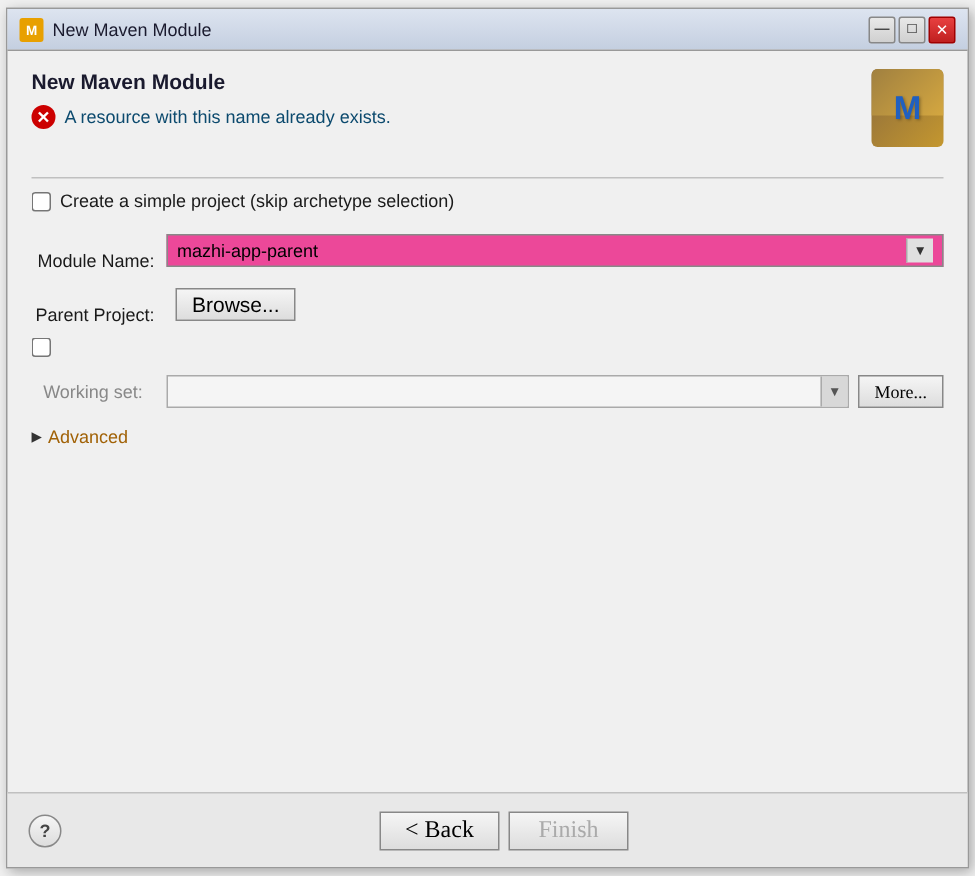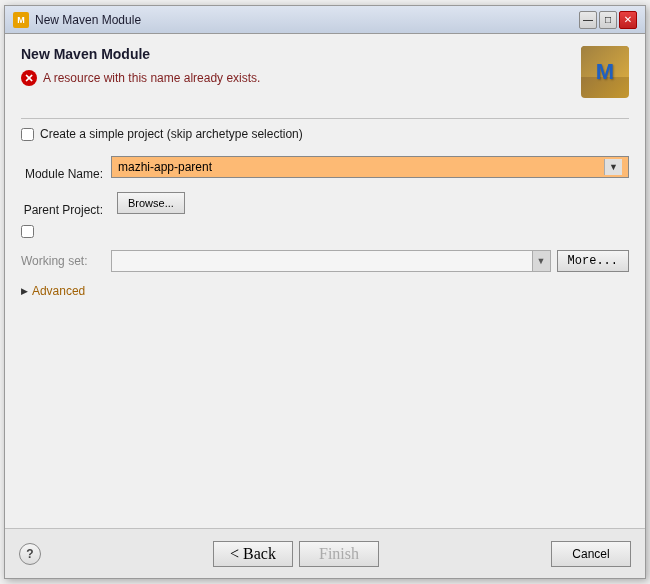--- a/index.html
+++ b/index.html
@@ -124,21 +124,21 @@
       display: flex;
       align-items: center;
       justify-content: center;
       color: white;
       font-size: 11px;
       font-weight: bold;
       flex-shrink: 0;
     }
 
     .error-text {
-      color: #7f1d1d;
+      color: #0c4a6e;
       font-size: 12px;
     }
 
     .maven-icon {
       width: 48px;
       height: 52px;
       background: linear-gradient(135deg, #8B6B3D, #C4972F);
       border-radius: 4px;
       display: flex;
       align-items: center;
@@ -253,37 +253,37 @@
       font-size: 9px;
       color: #333;
     }
 
     .browse-btn {
       margin-left: 6px;
       height: 22px;
       padding: 0 10px;
       border: 1px solid #888;
       background: linear-gradient(to bottom, #f5f5f5, #ddd);
-      font-size: 11px;
+      font-size: 14px;
       font-family: inherit;
       cursor: pointer;
       flex-shrink: 0;
     }
 
     .working-set-row {
       display: flex;
       align-items: center;
       margin-bottom: 8px;
     }
 
     .working-set-label {
       width: 90px;
       font-size: 12px;
       color: #888;
-      text-align: left;
+      text-align: center;
       padding-right: 8px;
       flex-shrink: 0;
     }
 
     .working-set-combo {
       flex: 1;
       height: 22px;
       border: 1px solid #aaa;
       background: #f5f5f5;
       display: flex;
@@ -315,21 +315,21 @@
       color: #555;
     }
 
     .more-btn {
       margin-left: 6px;
       height: 22px;
       padding: 0 10px;
       border: 1px solid #888;
       background: linear-gradient(to bottom, #f5f5f5, #ddd);
       font-size: 12px;
-      font-family: Liberation Mono, monospace;
+      font-family: Liberation Serif, serif;
       cursor: pointer;
       flex-shrink: 0;
     }
 
     .advanced-row {
       display: flex;
       align-items: center;
       gap: 4px;
       margin-top: 4px;
       cursor: pointer;
@@ -442,21 +442,21 @@
 
     <div class="divider"></div>
 
     <div class="checkbox-row">
       <input type="checkbox" id="simple-project" style="">
       <label class="checkbox-label" for="simple-project">Create a simple project (skip archetype selection)</label>
     </div>
 
     <div class="form-row">
       <span class="form-label">Module Name:</span>
-      <div class="form-input-with-dropdown" style="border:1px solid #888; background:#fdba74; display:flex; align-items:center; flex:1; height:22px;">
+      <div class="form-input-with-dropdown" style="border:1px solid #888; background:#ec4899; display:flex; align-items:center; flex:1; height:22px;">
         <input type="text" class="dropdown-input" value="mazhi-app-parent" style="">
         <div class="dropdown-arrow">▼</div>
       </div>
     </div>
 
     <div class="form-row">
       <span class="form-label">Parent Project:</span>
       <button class="browse-btn">Browse...</button>
     </div>
 
@@ -480,15 +480,14 @@
 
     <div class="spacer"></div>
   </div>
 
   <div class="bottom-bar">
     <div class="help-btn">?</div>
     <div class="bottom-buttons">
       <button class="dialog-btn">&lt; Back</button>
       <button class="dialog-btn disabled">Finish</button>
     </div>
-    <button class="cancel-btn">Cancel</button>
   </div>
 </div>
 
 </body></html>

